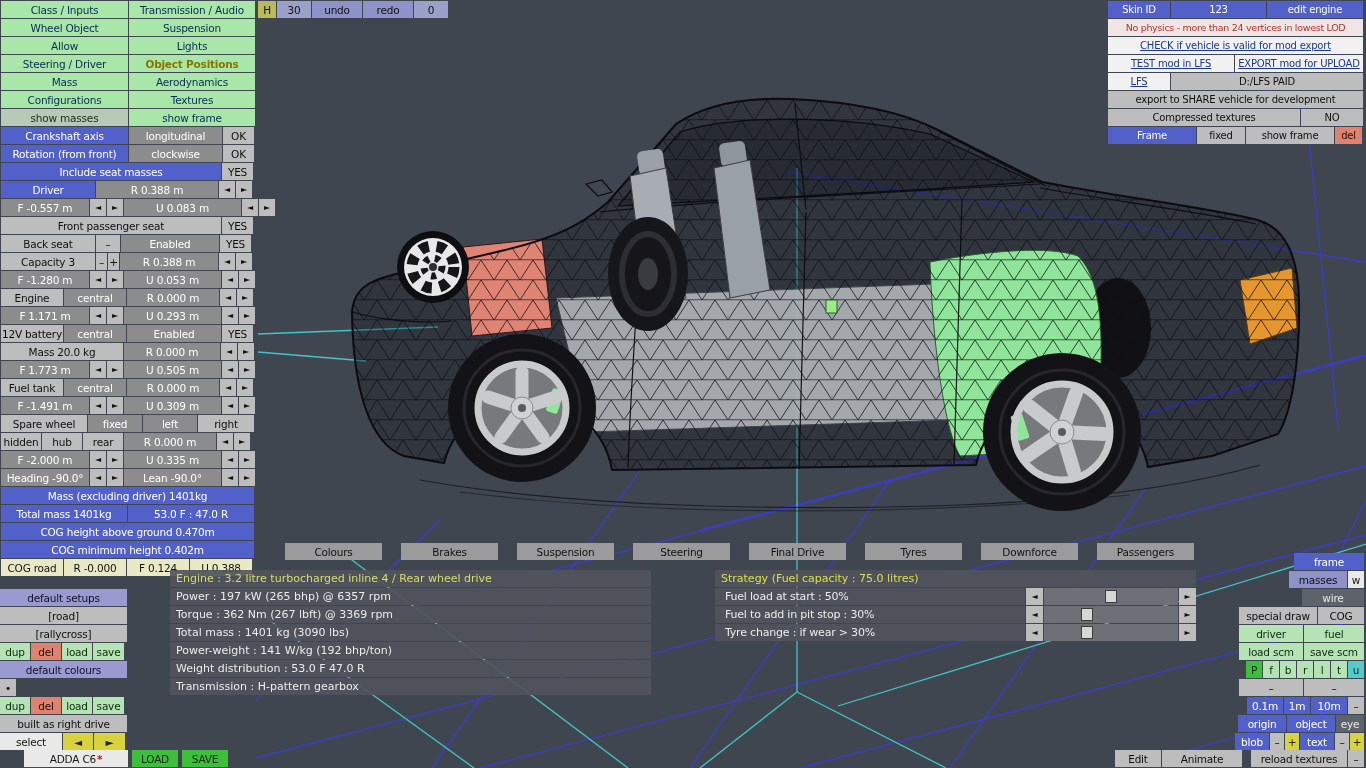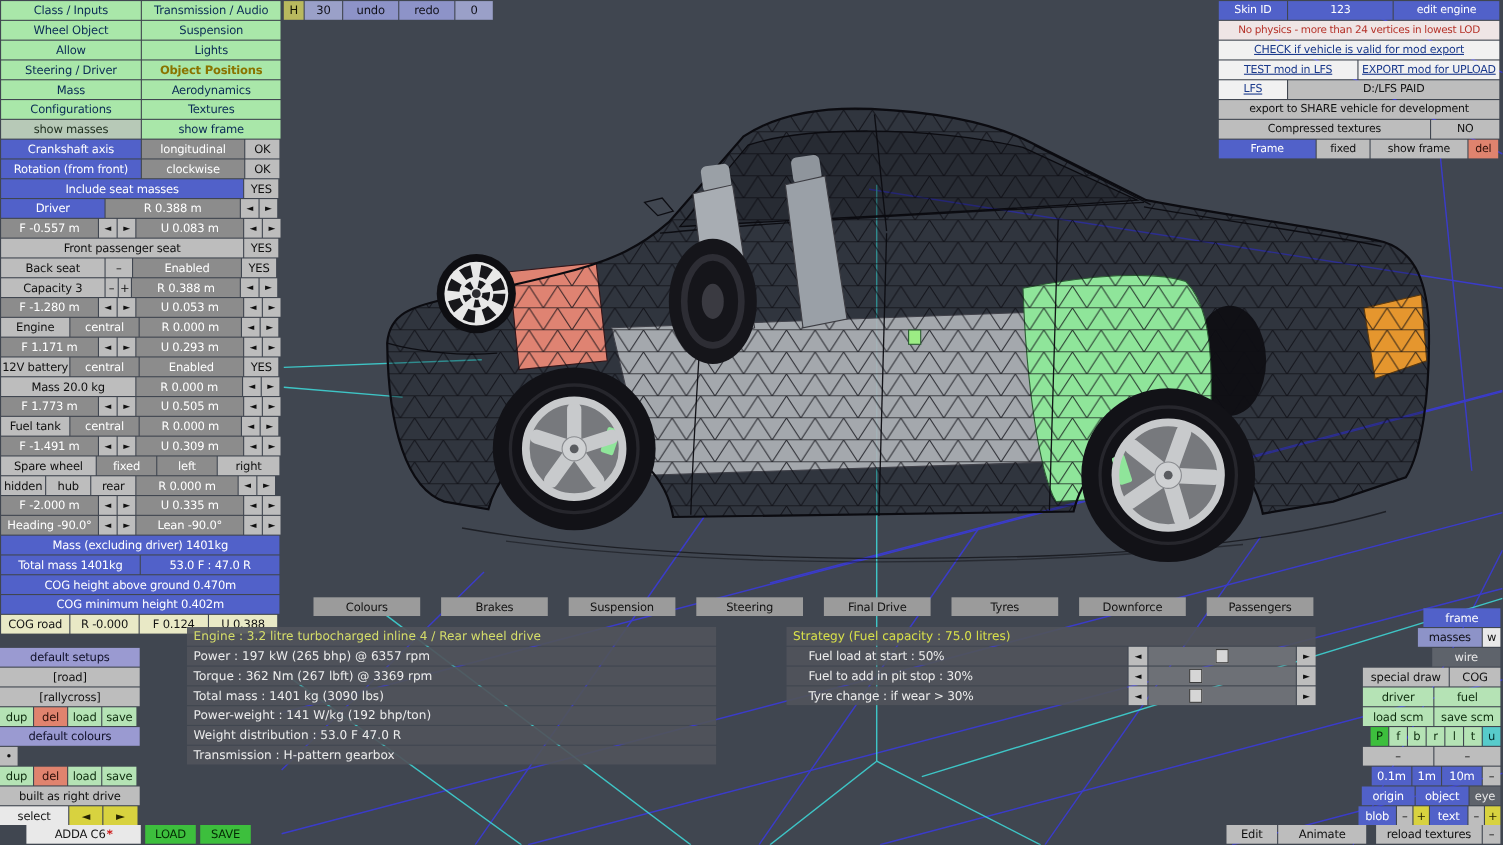--- a/index.html
+++ b/index.html
@@ -51,21 +51,21 @@
   #info-panel{left:170px;top:570px;width:481px;}
   .info-line{
     height:17px;margin-bottom:1px;background:rgba(80,84,91,0.92);
     color:#ececec;font-size:11px;display:flex;align-items:center;
     padding:0 6px;box-sizing:border-box;white-space:nowrap;overflow:hidden;
   }
   .info-hl{color:#d6de6a;}
   #strategy-panel{left:715px;top:570px;width:481px;}
   .strat-title{color:#d8e04a;}
   .strat-label{width:310px;flex:0 0 310px;justify-content:flex-start;
-    background:rgba(80,84,91,0.92);color:#ececec;font-size:11px;padding:0 20px;}
+    background:rgba(80,84,91,0.92);color:#ececec;font-size:11px;padding:0 10px;}
   .slider-track{position:relative;width:134px;flex:0 0 134px;height:17px;background:#6d7076;}
   .slider-thumb{position:absolute;top:2px;width:12px;height:13px;background:#d6d6d6;border:1px solid #3c3c3c;box-sizing:border-box;}
   #right-stack{right:2px;top:553px;width:134px;}
   #right-stack .row{justify-content:flex-end;}
   #bottom-left-block{left:0;top:589px;width:128px;}
   #bottom-bar-left{left:24px;top:750px;display:flex;gap:4px;}
   #bottom-bar-right{right:2px;top:750px;display:flex;gap:4px;}
   .star{color:#cc1111;font-weight:bold;margin-left:1px;}
 </style>
 </head>
@@ -248,21 +248,21 @@
       <div class="row">
         <div class="btn c-blue" style="width: 94px;">Driver</div>
         <div class="btn c-dark" style="width: 122px;">R 0.388 m</div>
         <div class="btn c-arr" style="width: 16px;">◄</div>
         <div class="btn c-arr" style="width: 16px;">►</div>
       </div>
       <div class="row">
         <div class="btn c-dark" style="width: 88px;">F -0.557 m</div>
         <div class="btn c-arr" style="width: 16px;">◄</div>
         <div class="btn c-arr" style="width: 16px;">►</div>
-        <div class="btn c-dark" style="width: 97px;">U 0.083 m</div>
+        <div class="btn c-dark" style="width: 117px;">U 0.083 m</div>
         <div class="btn c-arr" style="width: 16px;">◄</div>
         <div class="btn c-arr" style="width: 16px;">►</div>
       </div>
       <div class="row">
         <div class="btn c-lt" style="width: 220px;">Front passenger seat</div>
         <div class="btn c-lt" style="width: 31px;">YES</div>
       </div>
       <div class="row">
         <div class="btn c-lt" style="width: 94px;">Back seat</div>
         <div class="btn c-lt" style="width: 24px;">–</div>

